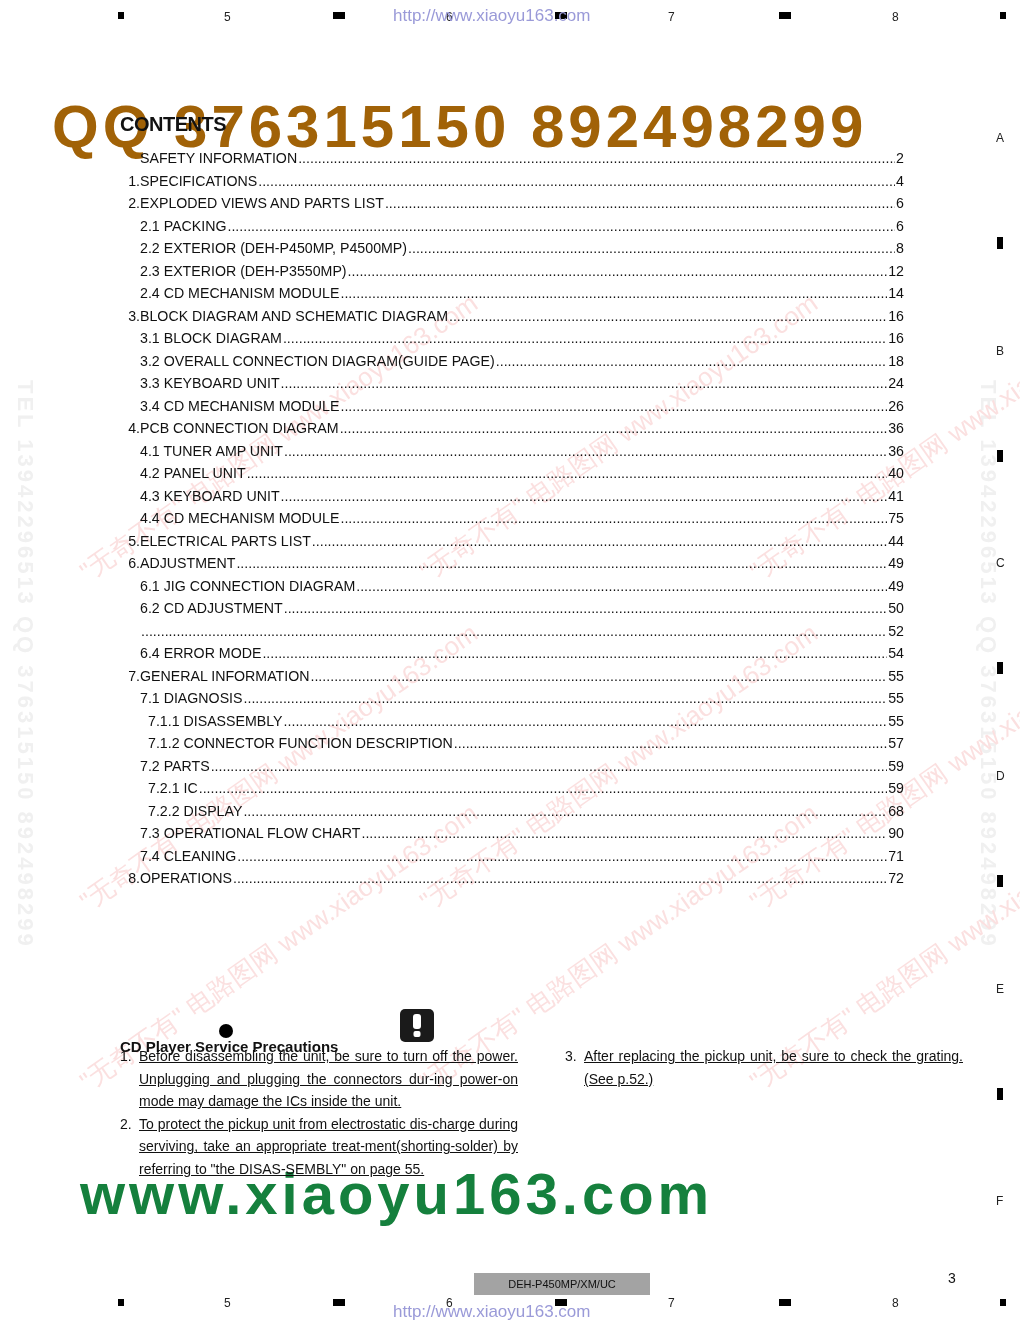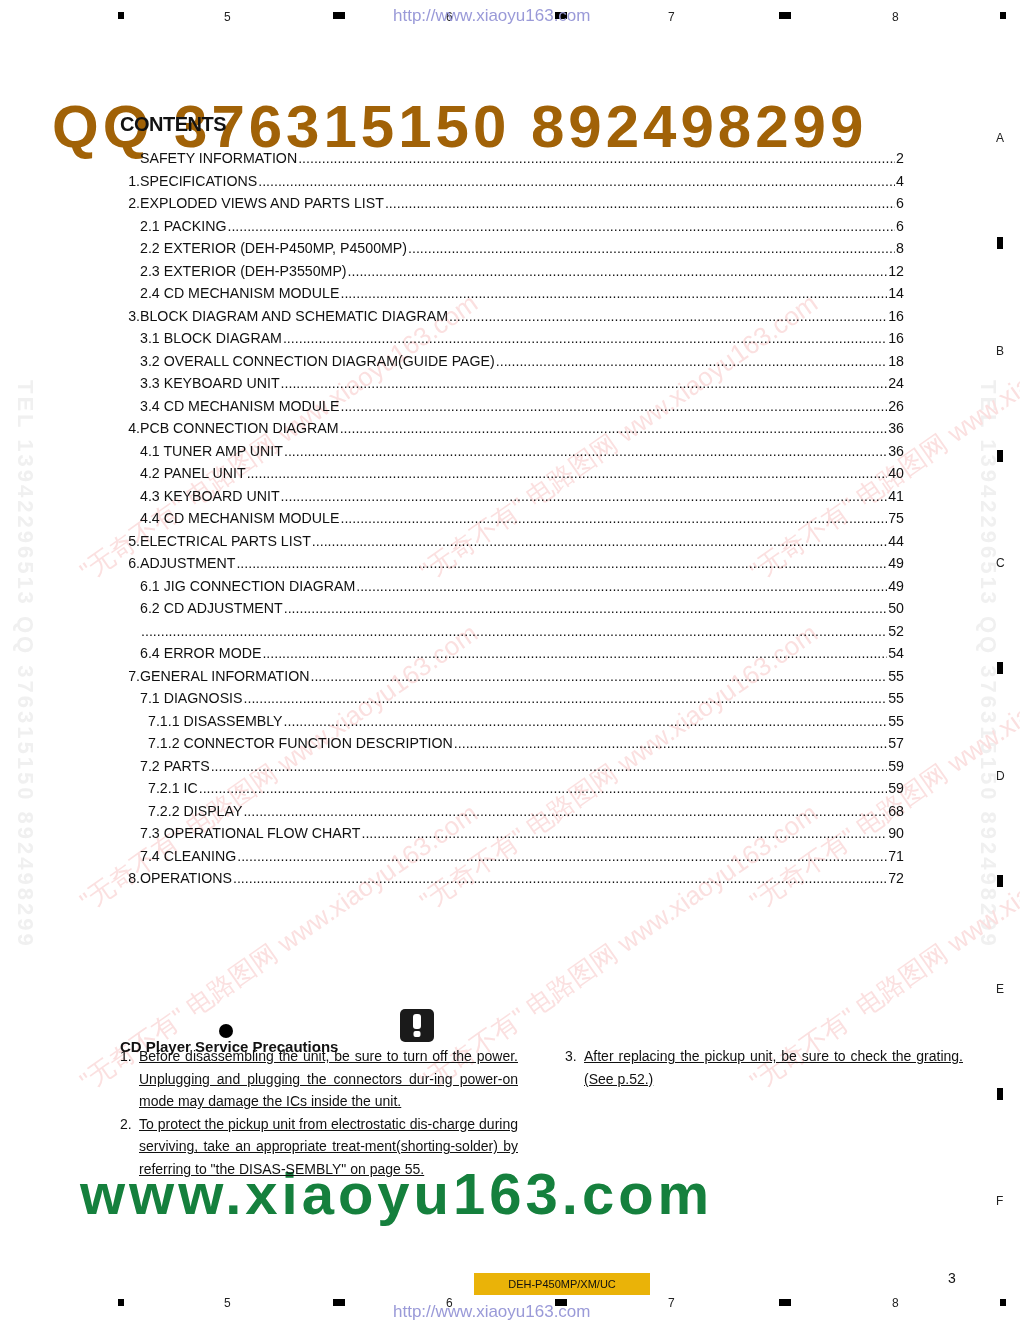--- a/index.html
+++ b/index.html
@@ -33,21 +33,21 @@
   .prec-head { position: absolute; left: 120px; top: 1024px; font-size: 15px; font-weight: bold; z-index: 2; display: flex; align-items: center; flex-direction: column; }
   .bullet-dot { display: inline-block; width: 14px; height: 14px; border-radius: 50%; background: #000; margin-right: 6px; }
   .warn-icon { position: absolute; left: 400px; top: 1009px; width: 34px; height: 33px; background: #1a1a1a; border-radius: 5px; z-index: 2; }
   .warn-icon svg { display: block; }
 
   .prec-col { position: absolute; font-size: 14px; line-height: 22.6px; z-index: 2; }
   .prec-item { display: flex; }
   .prec-item .n { flex: none; width: 19px; }
   .prec-item .t { flex: 1; text-align: justify; text-decoration: underline; }
 
-  .footer-box { position: absolute; left: 474px; top: 1273px; width: 176px; height: 22px; background: #eab308; font-size: 11px; text-align: center; line-height: 22px; z-index: 2; color: #111; }
+  .footer-box { position: absolute; left: 474px; top: 1273px; width: 176px; height: 22px; background: #a3a3a3; font-size: 11px; text-align: center; line-height: 22px; z-index: 2; color: #111; }
   .page-num { position: absolute; left: 948px; top: 1270px; font-size: 14px; z-index: 2; }
 </style>
 </head>
 <body>
 
 <div class="watermark-big" style="left:52px; top:92px;">QQ 376315150    892498299</div>
 <div class="watermark-big" style="left:80px; top:1160px; font-size:58px; color:#15803d;">www.xiaoyu163.com</div>
 <div class="watermark-vert" style="left:12px; top:380px;">TEL 13942296513  QQ 376315150  892498299</div>
 <div class="watermark-vert" style="left:975px; top:380px;">TEL 13942296513  QQ 376315150  892498299</div>
 <div class="watermark-red" style="left:40px; top:420px;">"无奇不有" 电路图网 www.xiaoyu163.com</div>

